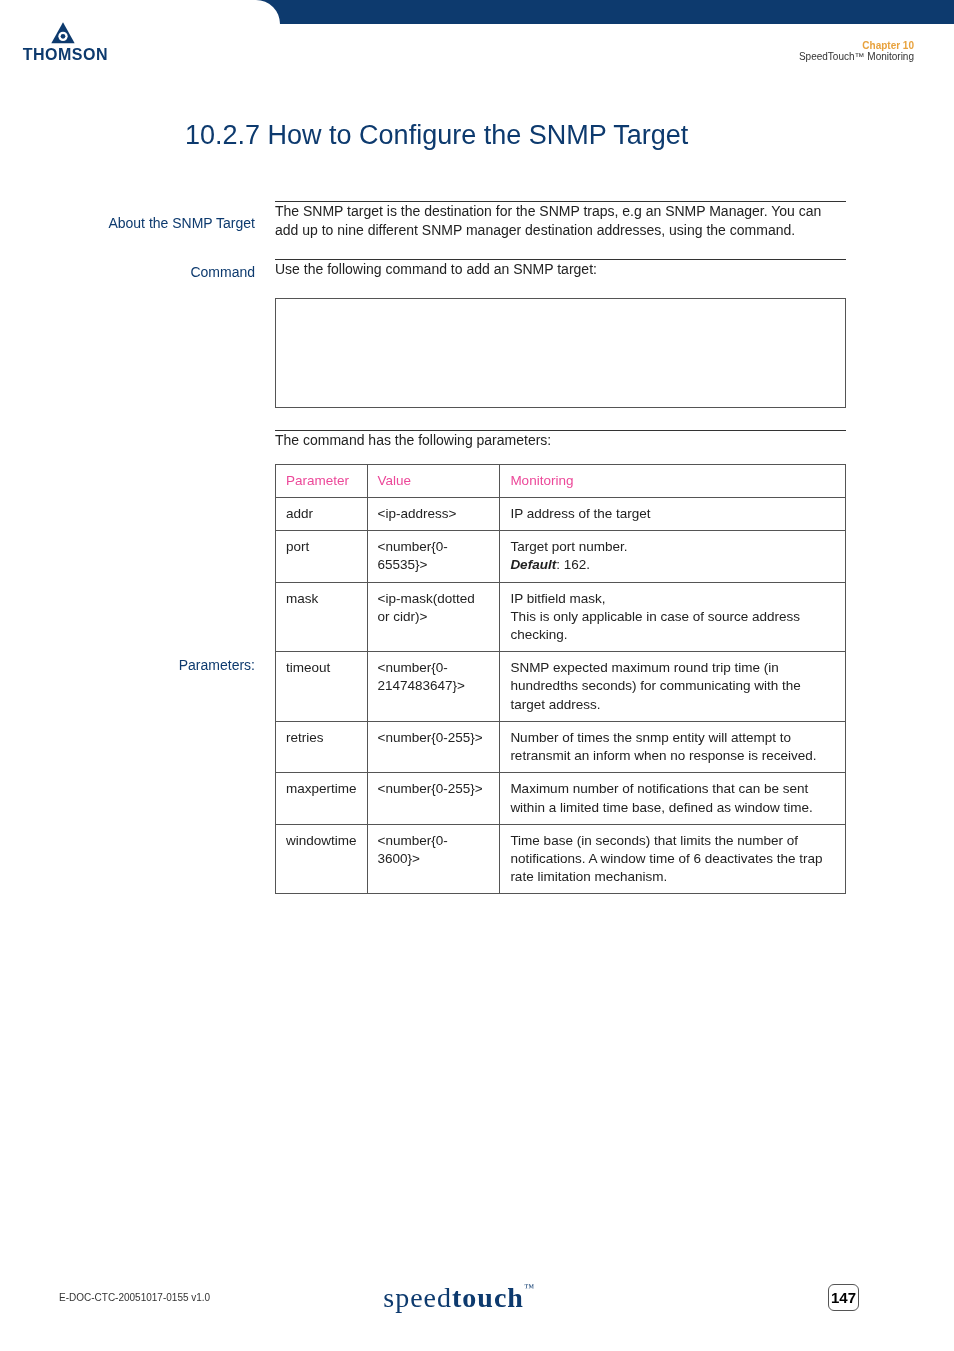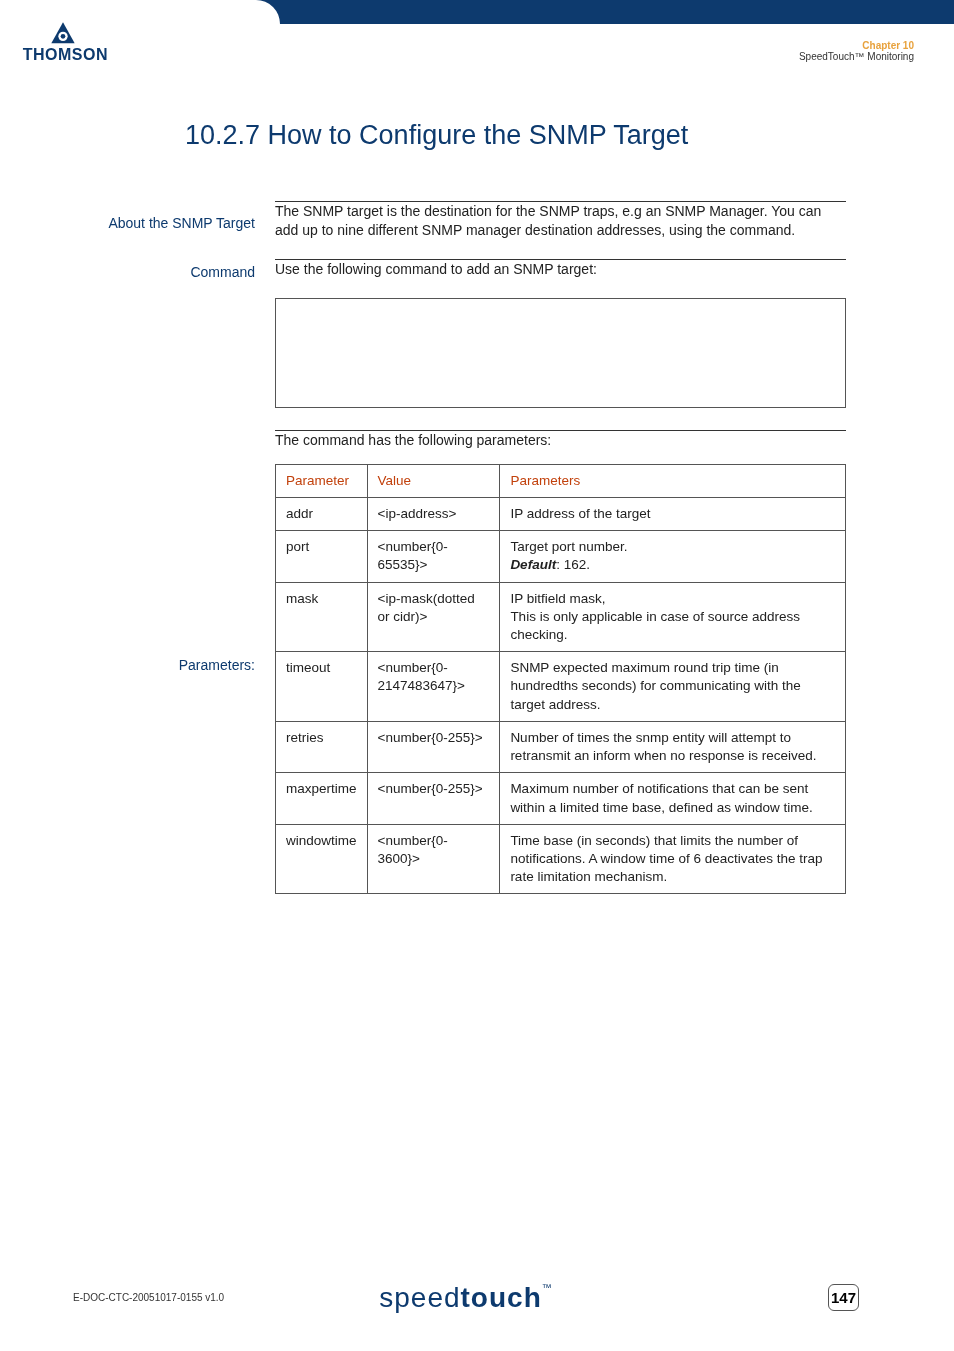--- a/index.html
+++ b/index.html
@@ -101,37 +101,37 @@
     font-size: 13.5px;
   }
   table.param th, table.param td {
     border: 1px solid #555;
     padding: 7px 10px;
     text-align: left;
     vertical-align: top;
   }
   table.param th {
     font-weight: normal;
-    color: #c2410c;
+    color: #ec4899;
     font-family: "Trebuchet MS", Arial, sans-serif;
   }
   .footer {
     position: absolute;
     bottom: 40px;
-    left: 73px;
+    left: 59px;
     right: 95px;
     display: flex;
     align-items: center;
     justify-content: space-between;
   }
   .doc-id { font-size: 10px; color: #333; }
   .brand {
     font-size: 28px;
     color: #0d3a6e;
-    font-family: Liberation Sans, sans-serif;
+    font-family: Liberation Serif, serif;
     letter-spacing: 1px;
     position: absolute;
     left: 50%;
     transform: translateX(-50%);
   }
   .brand .light { font-weight: 300; }
   .brand .bold { font-weight: 900; }
   .brand .tm { font-size: 10px; vertical-align: top; }
   .page-num {
     border: 1px solid #555;
@@ -182,21 +182,21 @@
 
   <div class="section">
     <div class="section-label">Parameters:</div>
     <div class="section-body">
       <span>The command has the following parameters:</span>
       <table class="param">
         <thead>
           <tr>
             <th>Parameter</th>
             <th>Value</th>
-            <th>Parameters</th>
+            <th>Monitoring</th>
           </tr>
         </thead>
         <tbody>
           <tr>
             <td>addr</td>
             <td>&lt;ip-address&gt;</td>
             <td>IP address of the target</td>
           </tr>
           <tr>
             <td>port</td>

